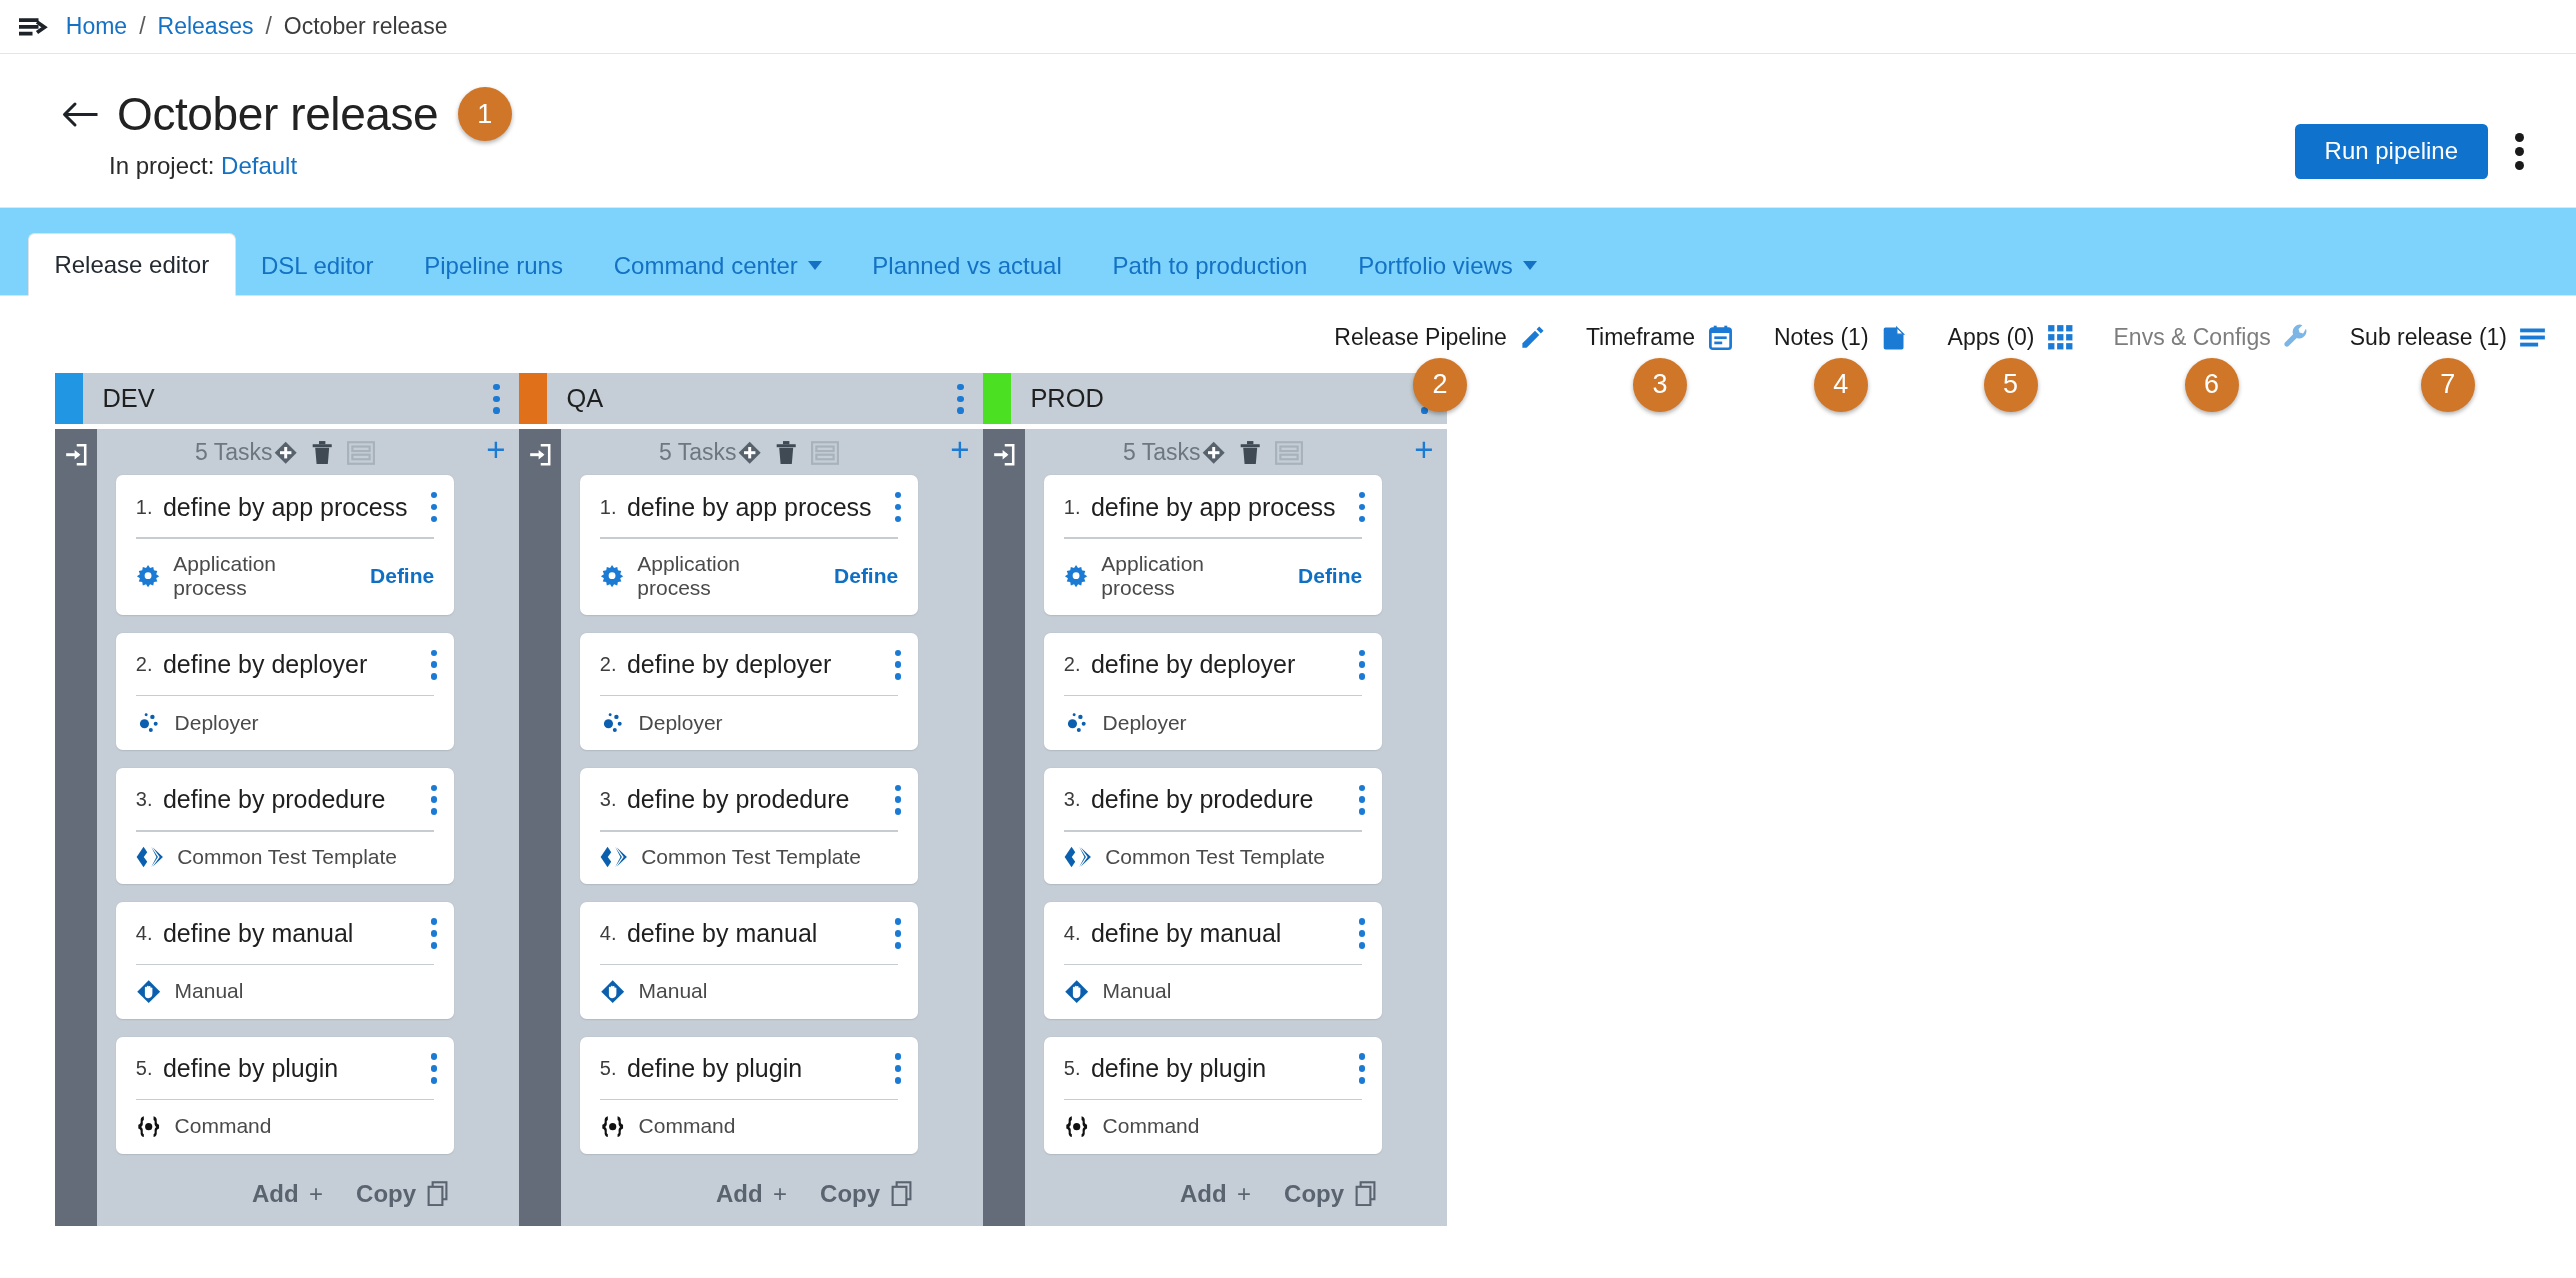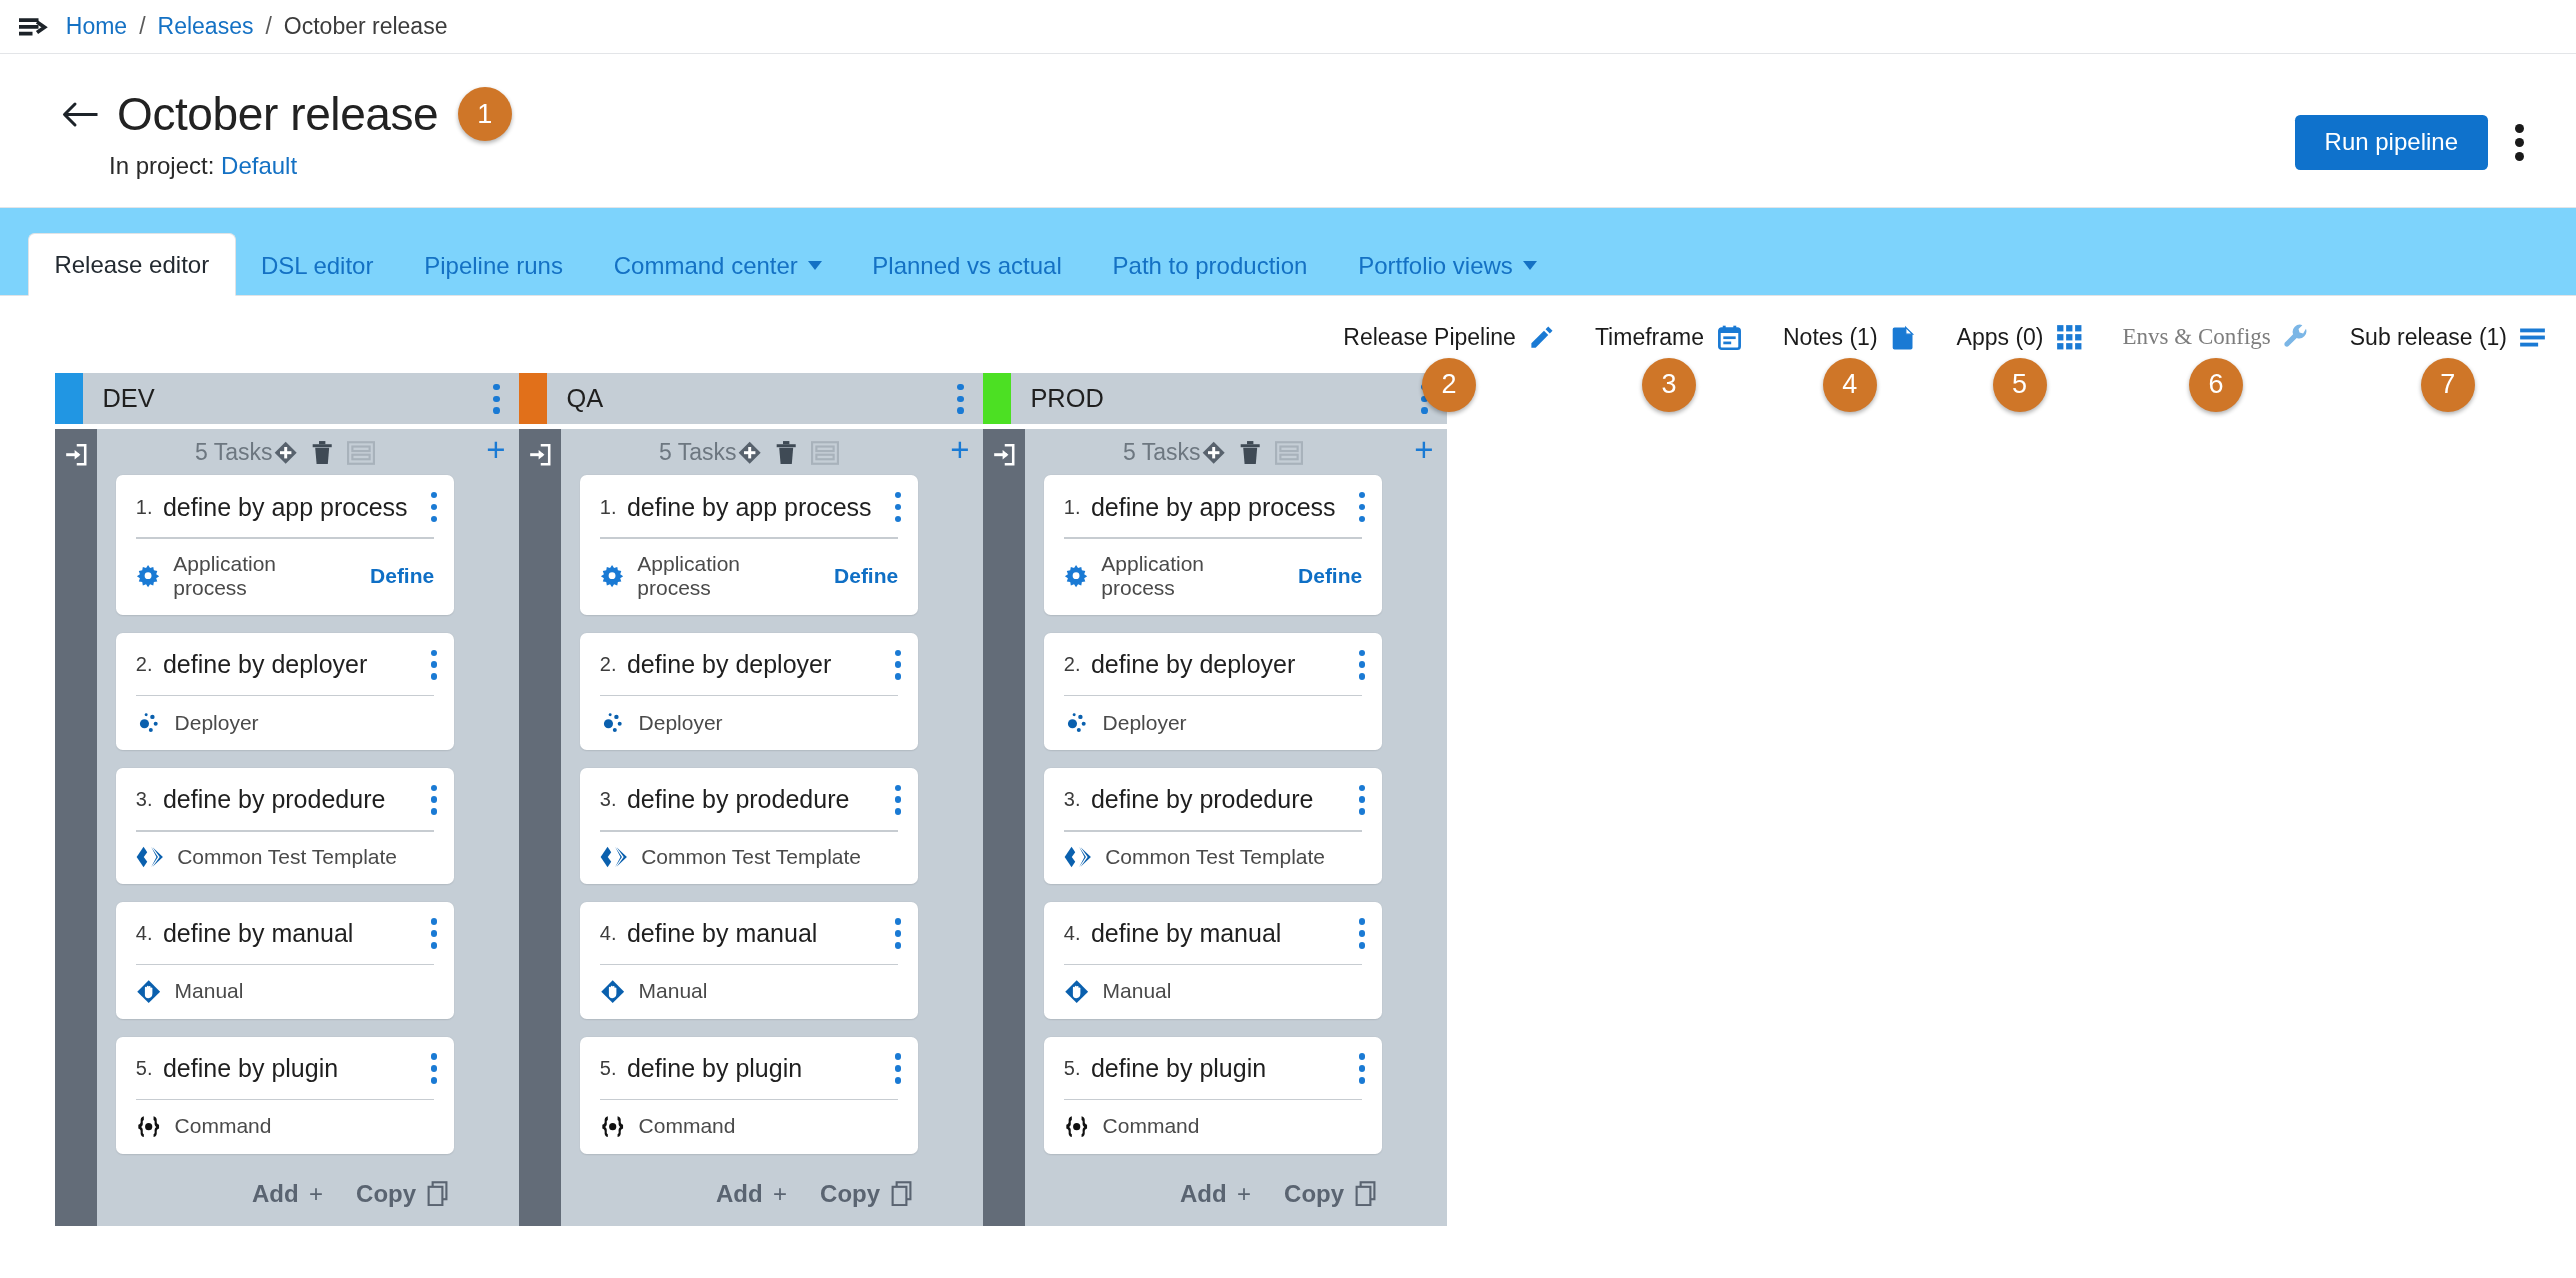--- a/index.html
+++ b/index.html
@@ -40,21 +40,21 @@
     width: 54px; height: 54px; border-radius: 50%;
     background: #cf7628; color: #fff;
     display: inline-flex; align-items: center; justify-content: center;
     font-size: 27px; font-weight: 400;
     box-shadow: 0 2.2px 4.5px rgba(0,0,0,0.30);
   }
   .marker-title { margin-left: 19.4px; }
   .subtitle { padding-left: 109px; margin-top: 10.5px; font-size: 24px; color: #2a2a2a; }
   .subtitle a { color: #1471c4; text-decoration: none; }
   .title-actions {
-    position: absolute; right: 52px; top: 61px;
+    position: absolute; right: 52px; top: 70px;
     display: flex; align-items: center; gap: 27px;
   }
   .btn-primary {
     background: #0f72cc; color: #fff; border: none;
     font-size: 24px; font-family: inherit;
     padding: 13.4px 30px; border-radius: 5.2px; cursor: pointer;
   }
   .kebab-vert { width: 9px; display: flex; flex-direction: column; gap: 5.2px; cursor: pointer; }
   .kebab-vert i { width: 9px; height: 9px; border-radius: 50%; background: #1a1a1a; display:block; }
 
@@ -81,21 +81,21 @@
   .caret { width: 0; height: 0; border-left: 7.5px solid transparent;
            border-right: 7.5px solid transparent; border-top: 9px solid #1471c4; display:block; }
 
   
   .pipeline-toolbar {
     display: flex; align-items: center; justify-content: flex-end;
     gap: 40px; padding: 21px 30px 0 0; height: 61px; position: relative;
   }
   .tb-item { display: flex; align-items: center; gap: 12px; cursor: pointer; position: relative; }
   .tb-label { font-size: 23px; color: #1b1b1b; white-space: nowrap; }
-  .tb-item.disabled .tb-label { color: #7d7d7d; font-family: Liberation Serif, serif; }
+  .tb-item.disabled .tb-label { color: #7d7d7d; }
   .tb-item.disabled { cursor: default; }
   .tb-icon { display: block; }
   .tb-marker { position: absolute; left: 50%; transform: translateX(-50%); top: 34px; }
 
   
   .board { display: flex; padding: 16.4px 0 0 55px; align-items: flex-start; }
   .column { width: 464px; }
   .col-header {
     display: flex; align-items: stretch; height: 51px; margin-bottom: 4.5px;
   }

